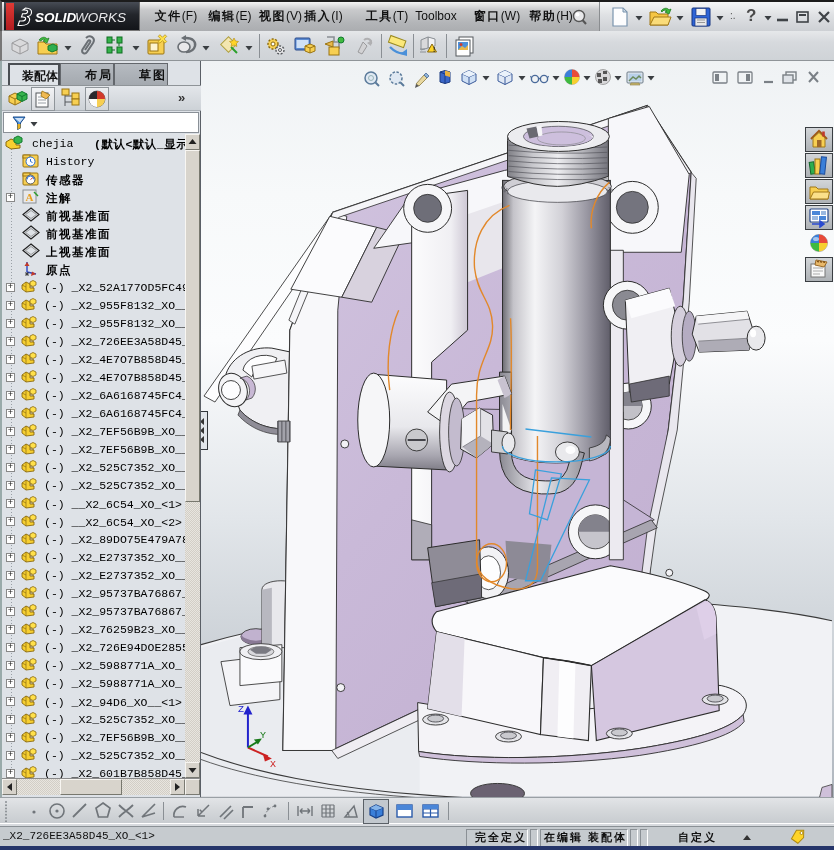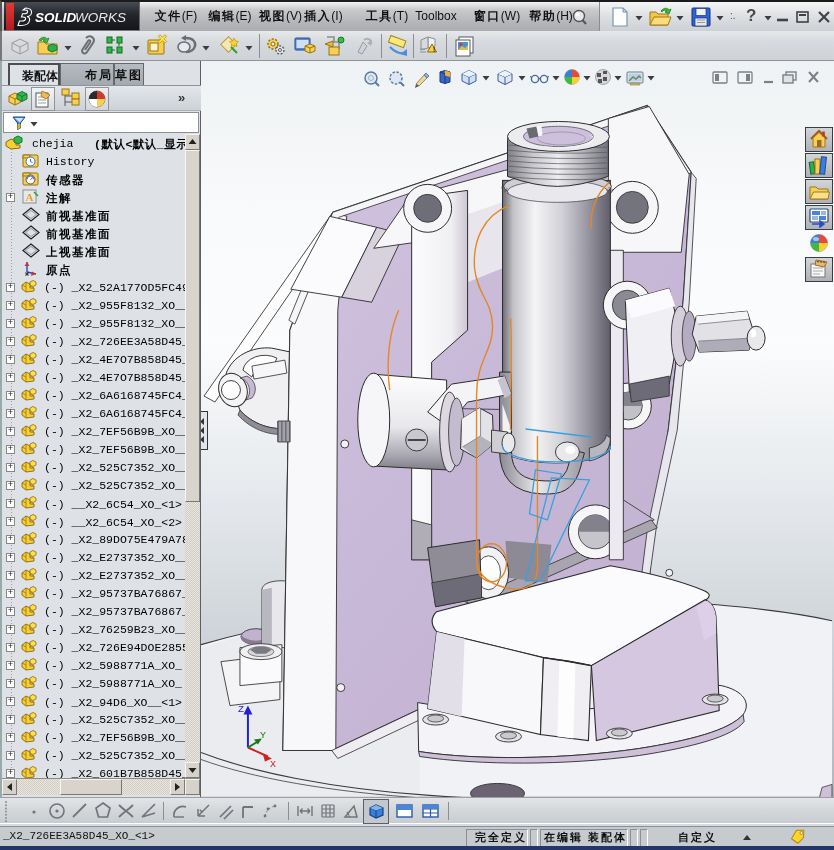--- a/index.html
+++ b/index.html
@@ -192,21 +192,21 @@
       <rect x="4" y="6" width="14" height="16" fill="#fff" stroke="#55585c"></rect>
       <rect x="6" y="8" width="10" height="8" fill="#4a90d9"></rect>
       <path d="M6 16 l4 -4 3 2 3 -3 0 5 Z" fill="#e8b84a"></path>
       <circle cx="9" cy="10.5" r="1.5" fill="#d23a2a"></circle>
     </svg>
   </div>
 <div id="leftpanel" class="abs">
     <div id="tabs" class="abs">
       <div class="tab act abs" style="left:6px;width:52px"><span class="cjk" style="letter-spacing:0">装配体</span></div>
       <div class="tab abs" style="left:58px;width:54px"><span class="cjk">布局</span></div>
-      <div class="tab abs" style="left:112px;width:30px"><span class="cjk">草图</span></div>
+      <div class="tab abs" style="left:112px;width:54px"><span class="cjk">草图</span></div>
     </div>
     <div id="mgrrow" class="abs">
       <svg class="abs" style="left:5px;top:2px" width="22" height="22" viewBox="0 0 22 22">
         <path d="M2 8 L8 5 L14 8 L14 14 L8 17 L2 14 Z" fill="#f7cf52" stroke="#9a7412"></path>
         <path d="M2 8 L8 11 L14 8 M8 11 L8 17" fill="none" stroke="#9a7412"></path>
         <path d="M10 6 L15 3.5 L20 6 L20 11 L15 13.5 L10 11 Z" fill="#37b44e" stroke="#127a2f"></path>
         <path d="M10 6 L15 8.5 L20 6 M15 8.5 L15 13.5" fill="none" stroke="#127a2f"></path>
       </svg>
       <div class="abs" style="left:29px;top:1px;width:24px;height:24px;border:1px solid #8f959a;background:linear-gradient(180deg,#f2f3f5,#d8dbdf)"></div>
       <svg class="abs" style="left:31px;top:3px" width="20" height="20" viewBox="0 0 20 20">

